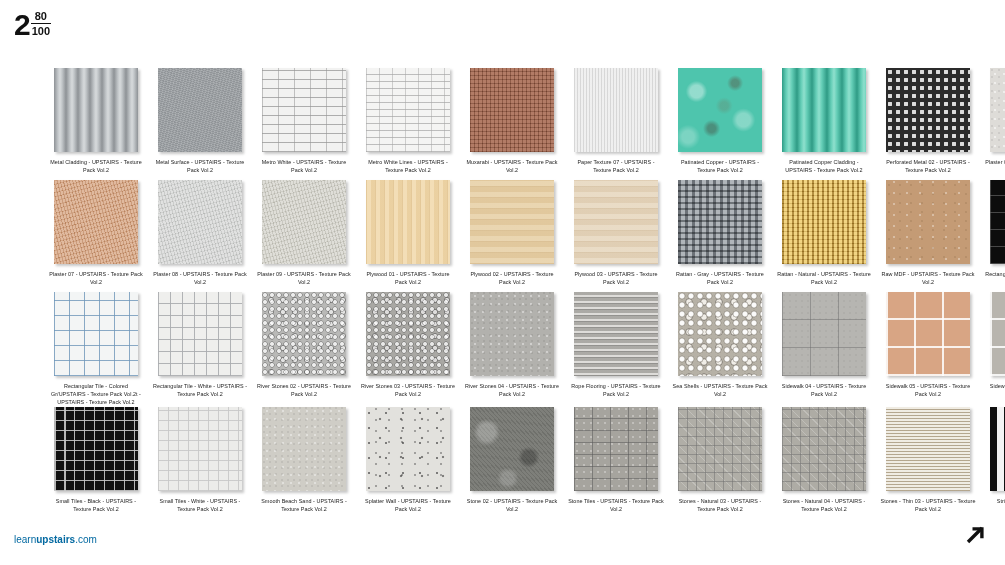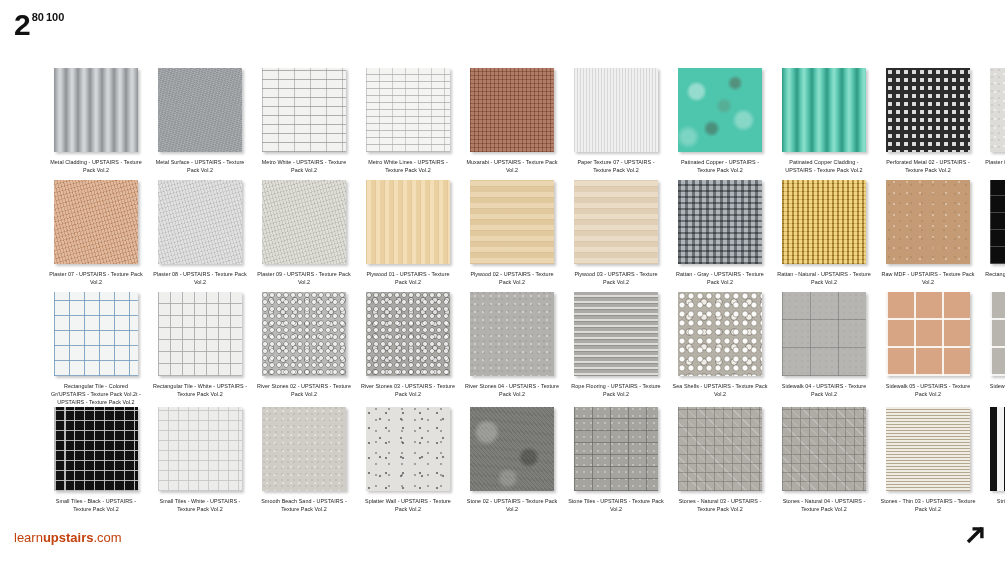--- a/index.html
+++ b/index.html
@@ -24,21 +24,21 @@
   }
   #page-number {
     font-size: 30px;
     font-weight: bold;
     line-height: 30px;
     color: #111111;
     letter-spacing: -1px;
   }
   #fraction {
     display: flex;
-    flex-direction: row;
+    flex-direction: column;
     align-items: center;
     margin-left: 1px;
     margin-top: 1px;
   }
   #fraction .num {
     font-size: 11px;
     font-weight: bold;
     line-height: 11px;
     color: #111111;
     padding: 0 1px;
@@ -94,22 +94,22 @@
     text-align: center;
     color: #1c1c1c;
     letter-spacing: 0.05px;
     word-wrap: break-word;
   }
 
   
   #footer-brand {
     position: absolute;
     left: 14px; bottom: 20px;
-    font-size: 13px;
-    color: #c2410c;
+    font-size: 10px;
+    color: #0369a1;
     font-weight: normal;
   }
   #footer-brand b { font-weight: bold; }
   #footer-arrow {
     position: absolute;
     right: 14px; bottom: 16px;
     width: 30px; height: 30px;
   }
 
   

